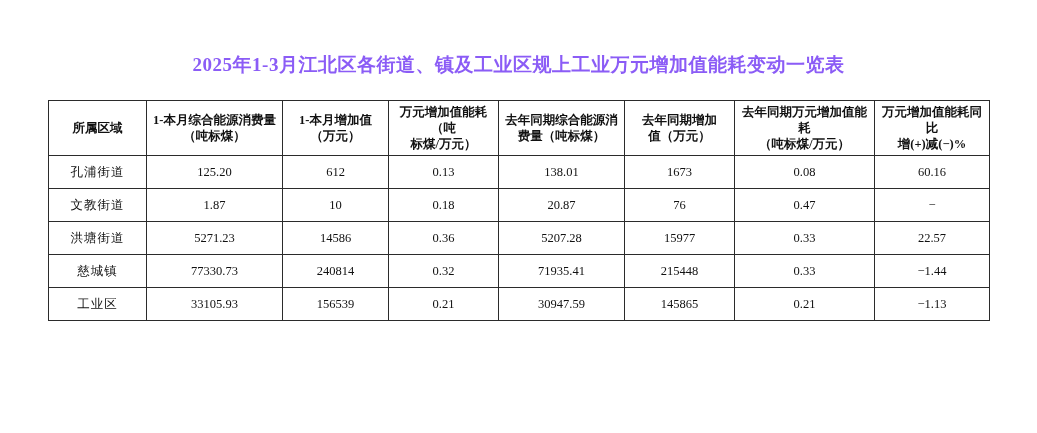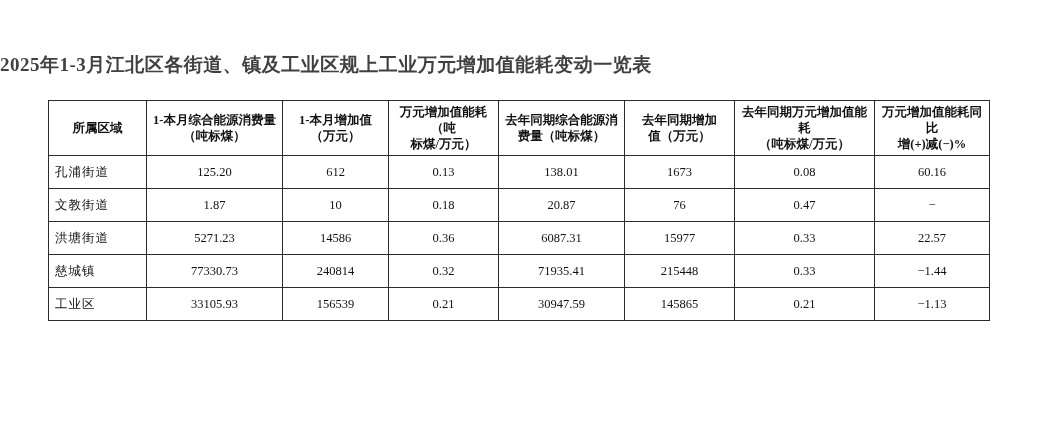--- a/index.html
+++ b/index.html
@@ -14,26 +14,27 @@
     color: #1a1a1a;
     overflow: hidden;
   }
   .page {
     position: relative;
     width: 1037px;
     height: 433px;
     box-sizing: border-box;
   }
   .doc-title {
+    text-align: center;
     font-size: 19px;
     font-weight: bold;
     letter-spacing: 0.5px;
     padding-top: 52px;
     padding-bottom: 0;
-    color: #404040;
+    color: #8b5cf6;
     font-family: "Liberation Serif", "DejaVu Serif", serif;
   }
   .table-wrap {
     margin: 22px auto 0 auto;
     width: 941px;
   }
   table.data-table {
     border-collapse: collapse;
     width: 941px;
     table-layout: fixed;
@@ -58,21 +59,21 @@
   }
   table.data-table thead th.col0 {
     font-weight: bold;
   }
   table.data-table tbody td {
     height: 32px;
     text-align: center;
     padding: 0 6px;
   }
   table.data-table tbody td.region {
-    text-align: left;
+    text-align: center;
     letter-spacing: 1px;
   }
   .num {
     font-family: "Liberation Serif", "DejaVu Serif", serif;
   }
 </style>
 </head>
 <body>
 
 <div class="page">
@@ -145,21 +146,21 @@
           <td class="num">20.87</td>
           <td class="num">76</td>
           <td class="num">0.47</td>
           <td class="num">−</td>
         </tr>
         <tr>
           <td class="region">洪塘街道</td>
           <td class="num">5271.23</td>
           <td class="num">14586</td>
           <td class="num">0.36</td>
-          <td class="num">6087.31</td>
+          <td class="num">5207.28</td>
           <td class="num">15977</td>
           <td class="num">0.33</td>
           <td class="num">22.57</td>
         </tr>
         <tr>
           <td class="region">慈城镇</td>
           <td class="num">77330.73</td>
           <td class="num">240814</td>
           <td class="num">0.32</td>
           <td class="num">71935.41</td>

